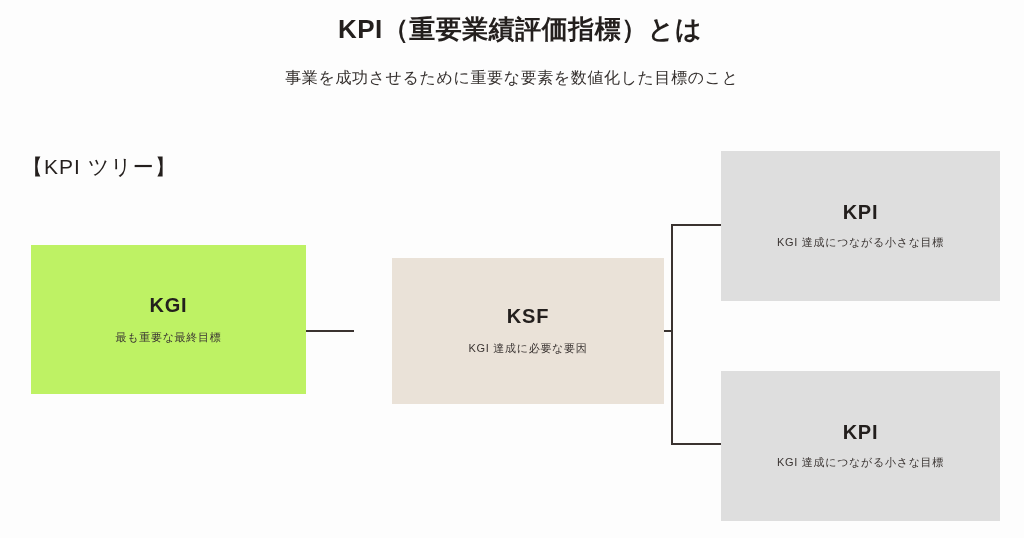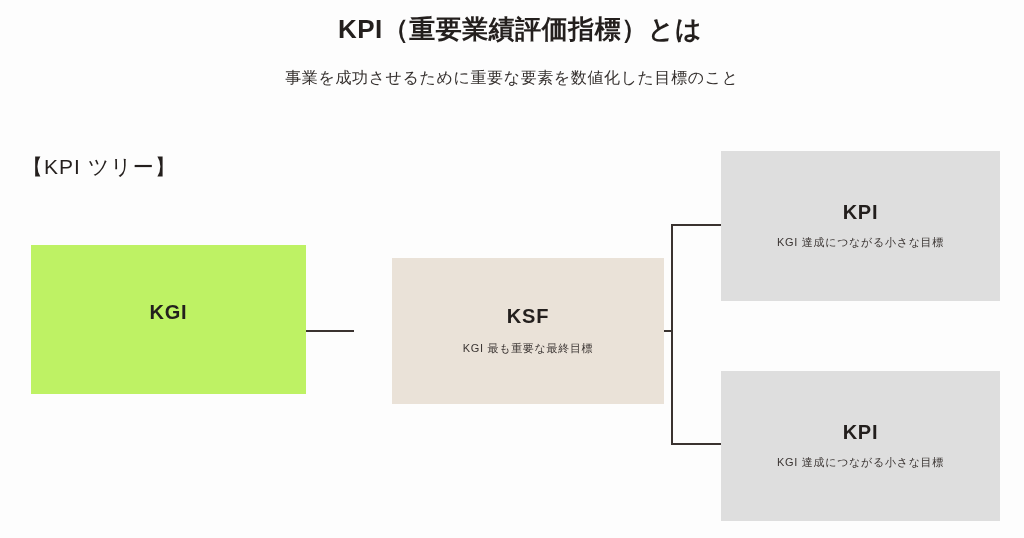--- a/index.html
+++ b/index.html
@@ -165,25 +165,26 @@
   <div class="section-label">【KPI ツリー】</div>
 
   <div class="conn conn-h" id="conn-kgi-ksf"></div>
   <div class="conn conn-h" id="conn-ksf-stem"></div>
   <div class="conn conn-v" id="conn-bracket-v"></div>
   <div class="conn conn-h" id="conn-branch-top"></div>
   <div class="conn conn-h" id="conn-branch-bottom"></div>
 
   <div class="node" id="node-kgi">
     <div class="node-title">KGI</div>
+    <div class="node-desc">最も重要な最終目標</div>
   </div>
 
   <div class="node" id="node-ksf">
     <div class="node-title">KSF</div>
-    <div class="node-desc">KGI 最も重要な最終目標</div>
+    <div class="node-desc">KGI 達成に必要な要因</div>
   </div>
 
   <div class="node" id="node-kpi-1">
     <div class="node-title">KPI</div>
     <div class="node-desc">KGI 達成につながる小さな目標</div>
   </div>
 
   <div class="node" id="node-kpi-2">
     <div class="node-title">KPI</div>
     <div class="node-desc">KGI 達成につながる小さな目標</div>

